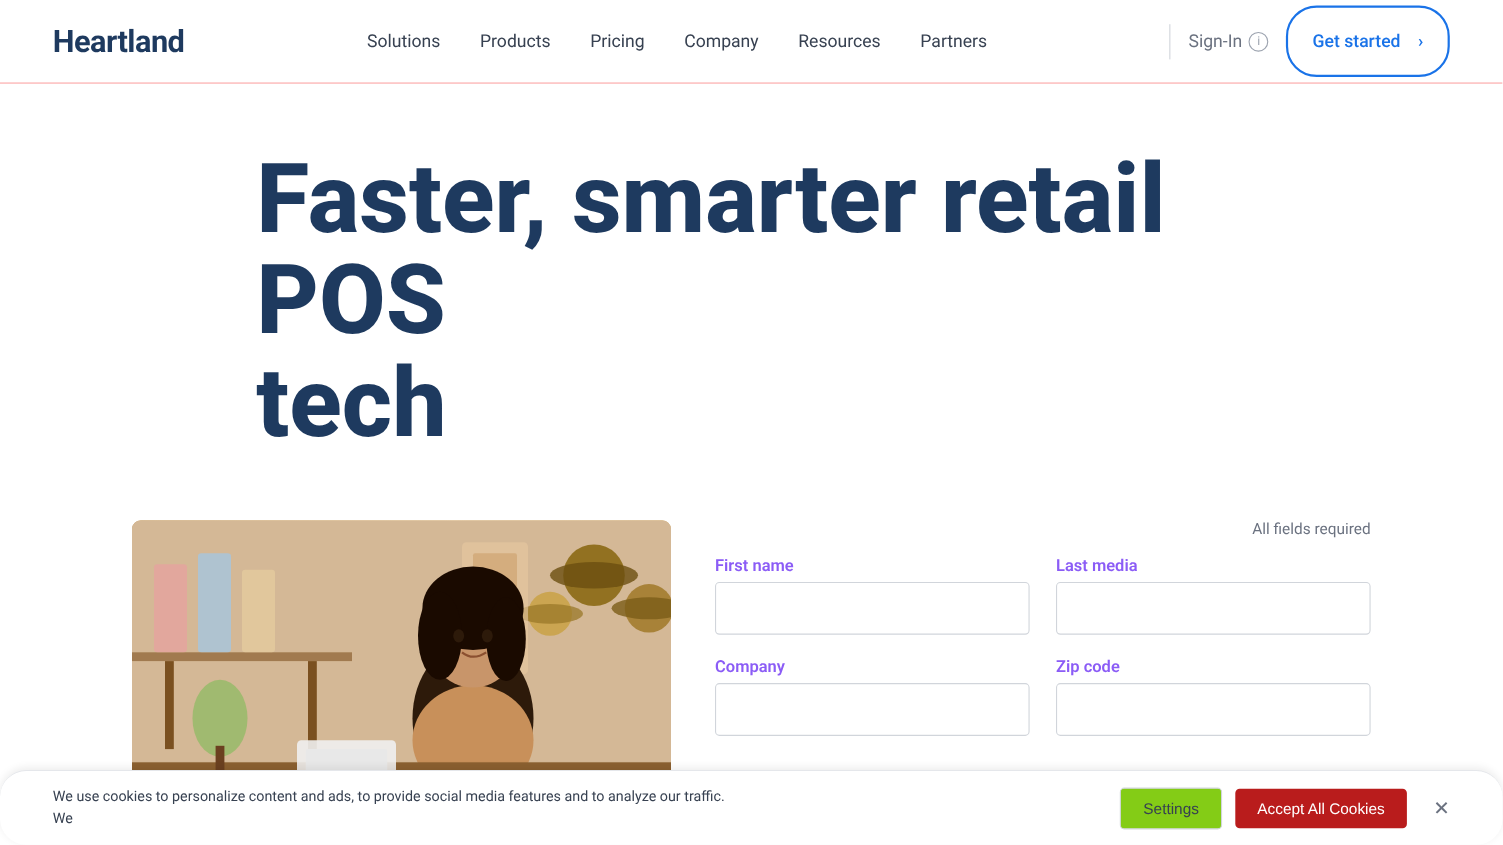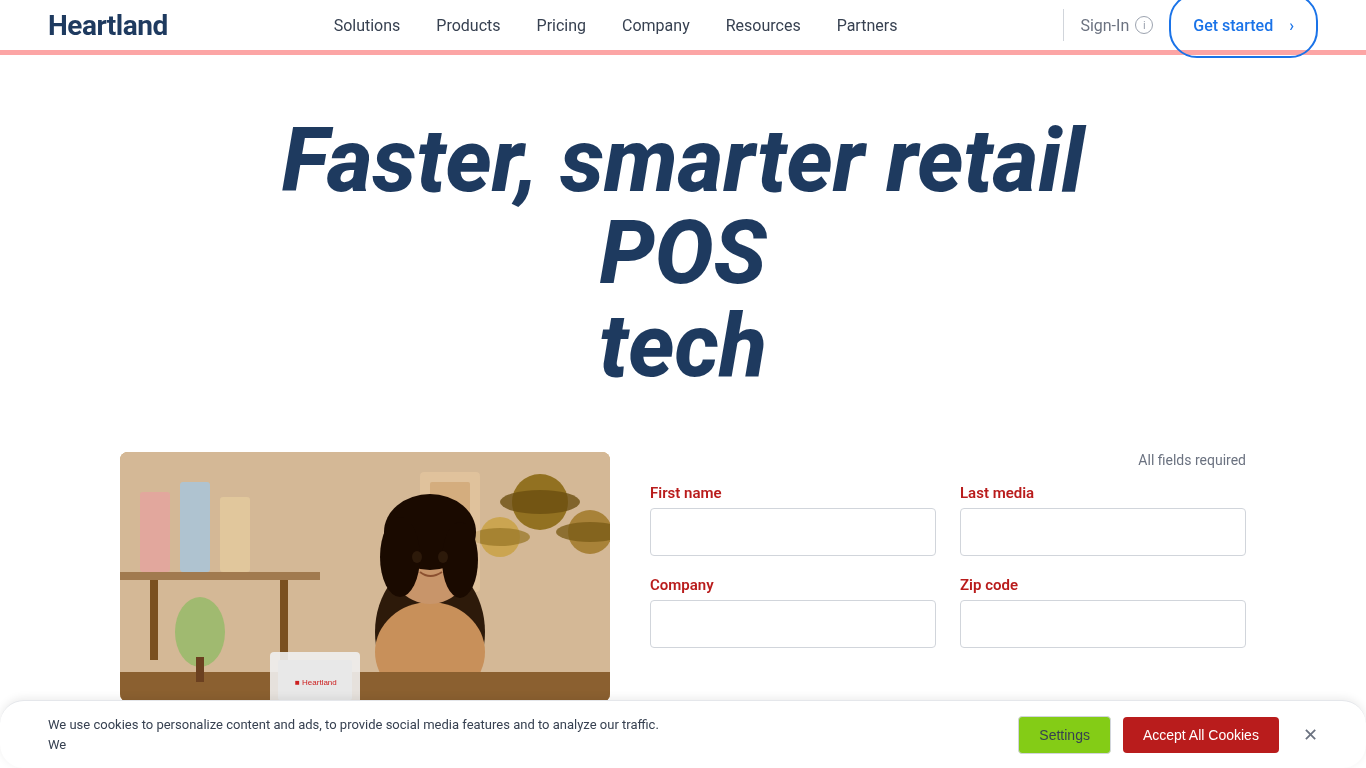--- a/index.html
+++ b/index.html
@@ -15,22 +15,22 @@
       min-height: 768px;
       overflow-x: hidden;
     }
 
     
     header {
       display: flex;
       align-items: center;
       justify-content: space-between;
       padding: 0 48px;
-      height: 55px;
-      border-bottom: 5px solid #fca5a5;
+      height: 76px;
+      border-bottom: 1px solid #fca5a5;
       position: relative;
       z-index: 10;
     }
 
     .logo {
       font-size: 28px;
       font-weight: 700;
       color: #1e3a5f;
       letter-spacing: -0.5px;
     }
@@ -98,23 +98,22 @@
       background: transparent;
       color: #1a73e8;
       font-size: 16px;
       font-weight: 500;
       cursor: pointer;
       text-decoration: none;
     }
 
     
     .hero {
-      text-align: center;
+      text-align: left;
       padding: 60px 48px 40px;
-      font-style: italic;
     }
 
     .hero-title {
       font-size: 88px;
       font-weight: 800;
       color: #1e3a5f;
       line-height: 1.05;
       max-width: 900px;
       margin: 0 auto;
     }
@@ -168,21 +167,21 @@
     .form-group {
       flex: 1;
       display: flex;
       flex-direction: column;
       gap: 6px;
     }
 
     .form-label {
       font-size: 15px;
       font-weight: 600;
-      color: #b91c1c;
+      color: #8b5cf6;
     }
 
     .form-input {
       width: 100%;
       height: 48px;
       border: 1.5px solid #d1d5db;
       border-radius: 4px;
       padding: 0 12px;
       font-size: 14px;
       color: #374151;

